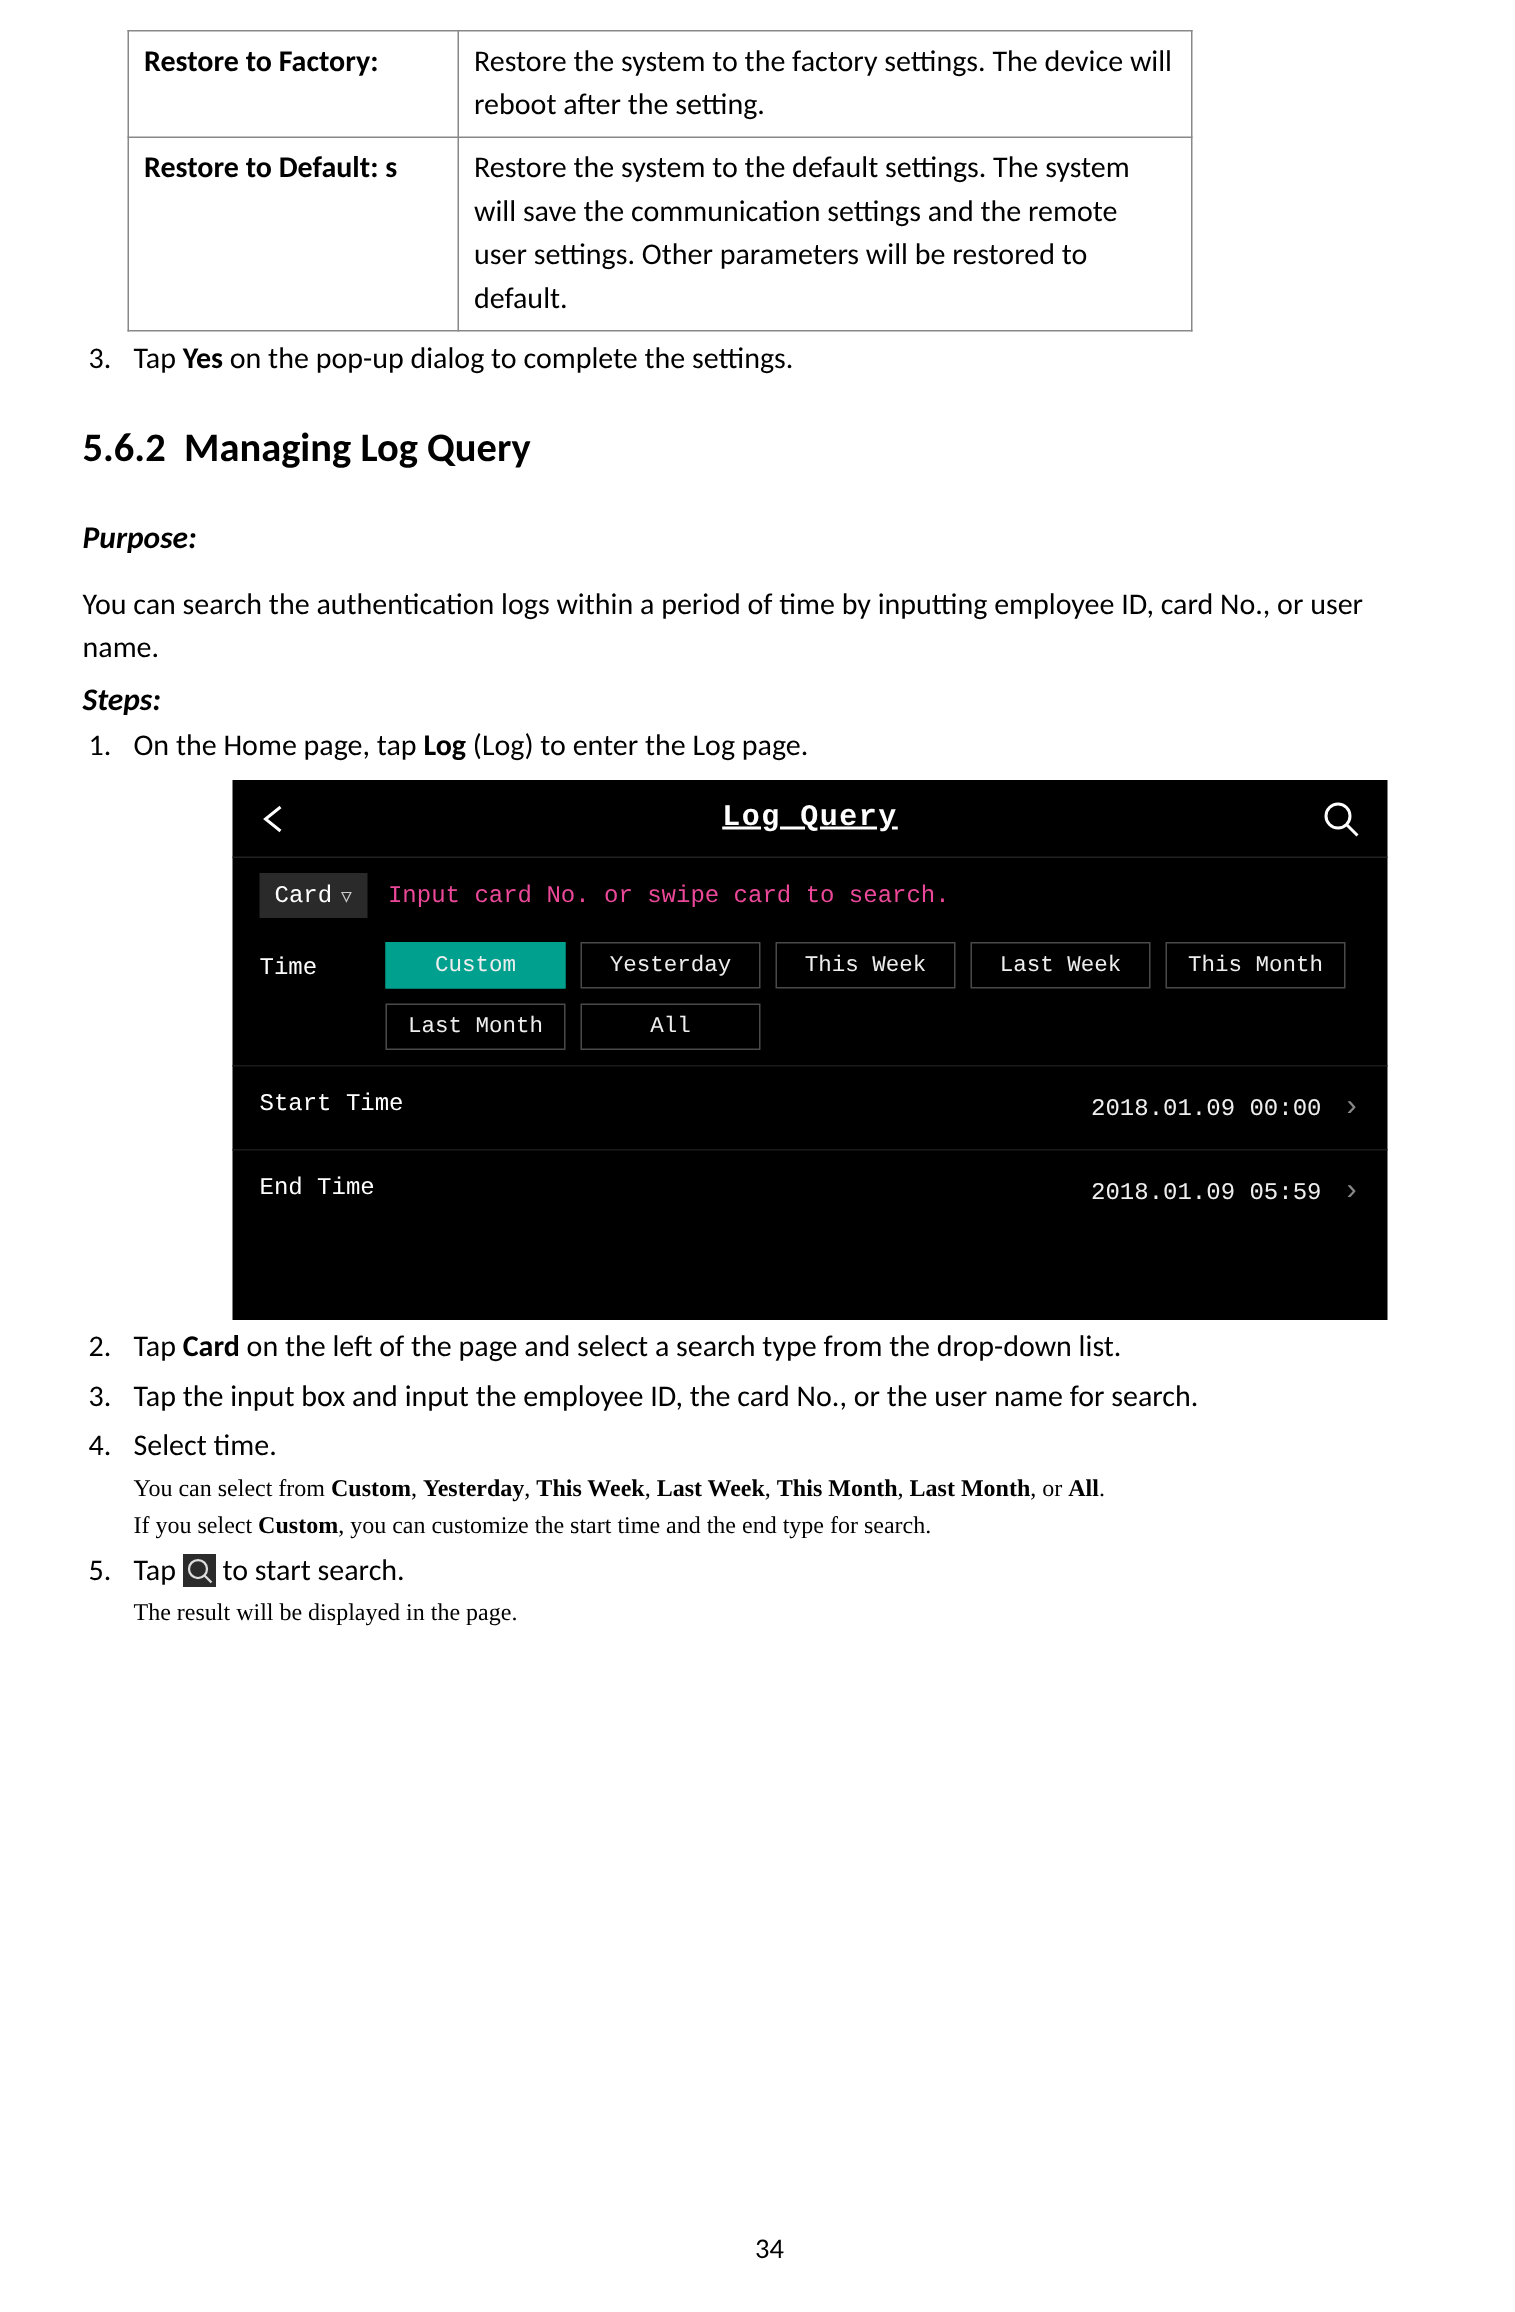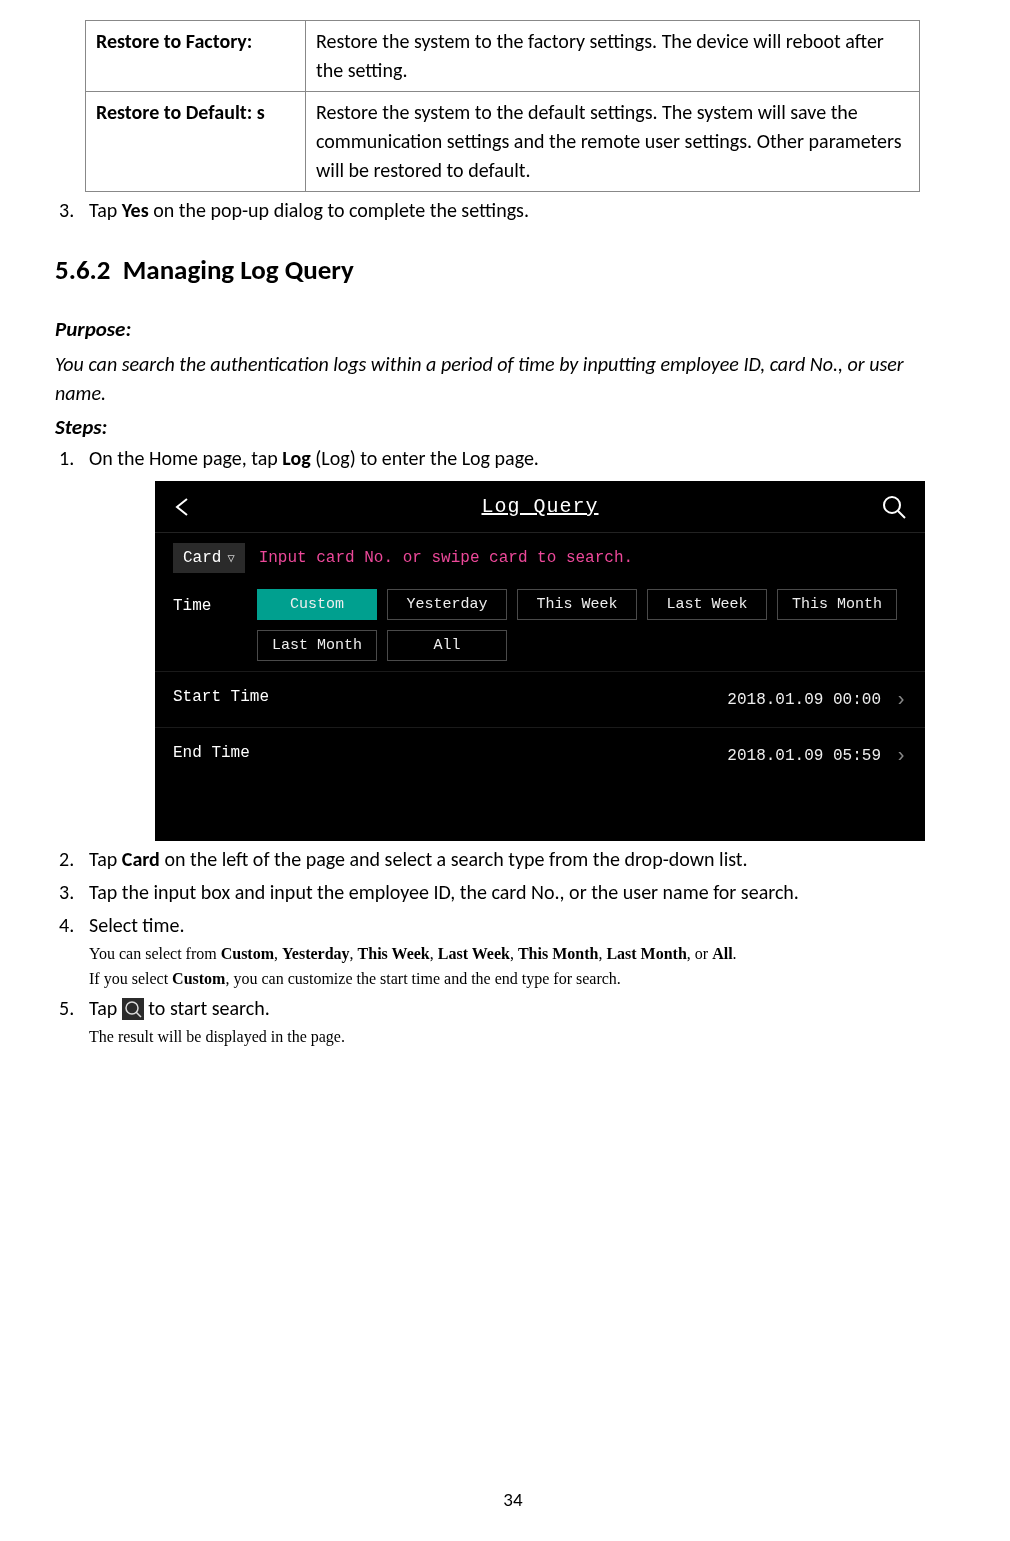--- a/index.html
+++ b/index.html
@@ -18,21 +18,21 @@
       text-align: center;
       font-size: 20px;
       padding-bottom: 6px;
       border-bottom: 2px solid #000;
       margin-bottom: 40px;
     }
     .header .bold { font-weight: bold; }
     table.restore {
       border-collapse: collapse;
       margin-left: 30px;
-      width: 835px;
+      width: 710px;
       font-size: 20px;
     }
     table.restore td {
       border: 1px solid #888;
       padding: 6px 10px;
       vertical-align: top;
       line-height: 1.45;
     }
     table.restore td.label {
       width: 220px;
@@ -55,40 +55,40 @@
     }
     .purpose-label, .steps-label {
       font-style: italic;
       font-weight: bold;
       font-size: 21px;
       margin-top: 6px;
     }
     .para {
       font-size: 20px;
       line-height: 1.45;
-      margin-top: 8px;
-      font-style: italic;
+      margin-top: 18px;
     }
     .screenshot {
       width: 770px;
       height: 360px;
       background: #000;
       margin: 8px 0 4px 100px;
       color: #fff;
       font-family: "Courier New", monospace;
       font-size: 17px;
       position: relative;
     }
     .ss-header {
       height: 52px;
       display: flex;
       align-items: center;
       justify-content: space-between;
       padding: 0 18px;
       border-bottom: 1px solid #222;
+      font-weight: bold;
     }
     .ss-title {
       flex: 1;
       text-align: center;
       font-size: 20px;
       text-decoration: underline;
       letter-spacing: 1px;
     }
     .back-arrow svg, .search-icon-hdr svg { display: block; }
     .ss-row1 {

